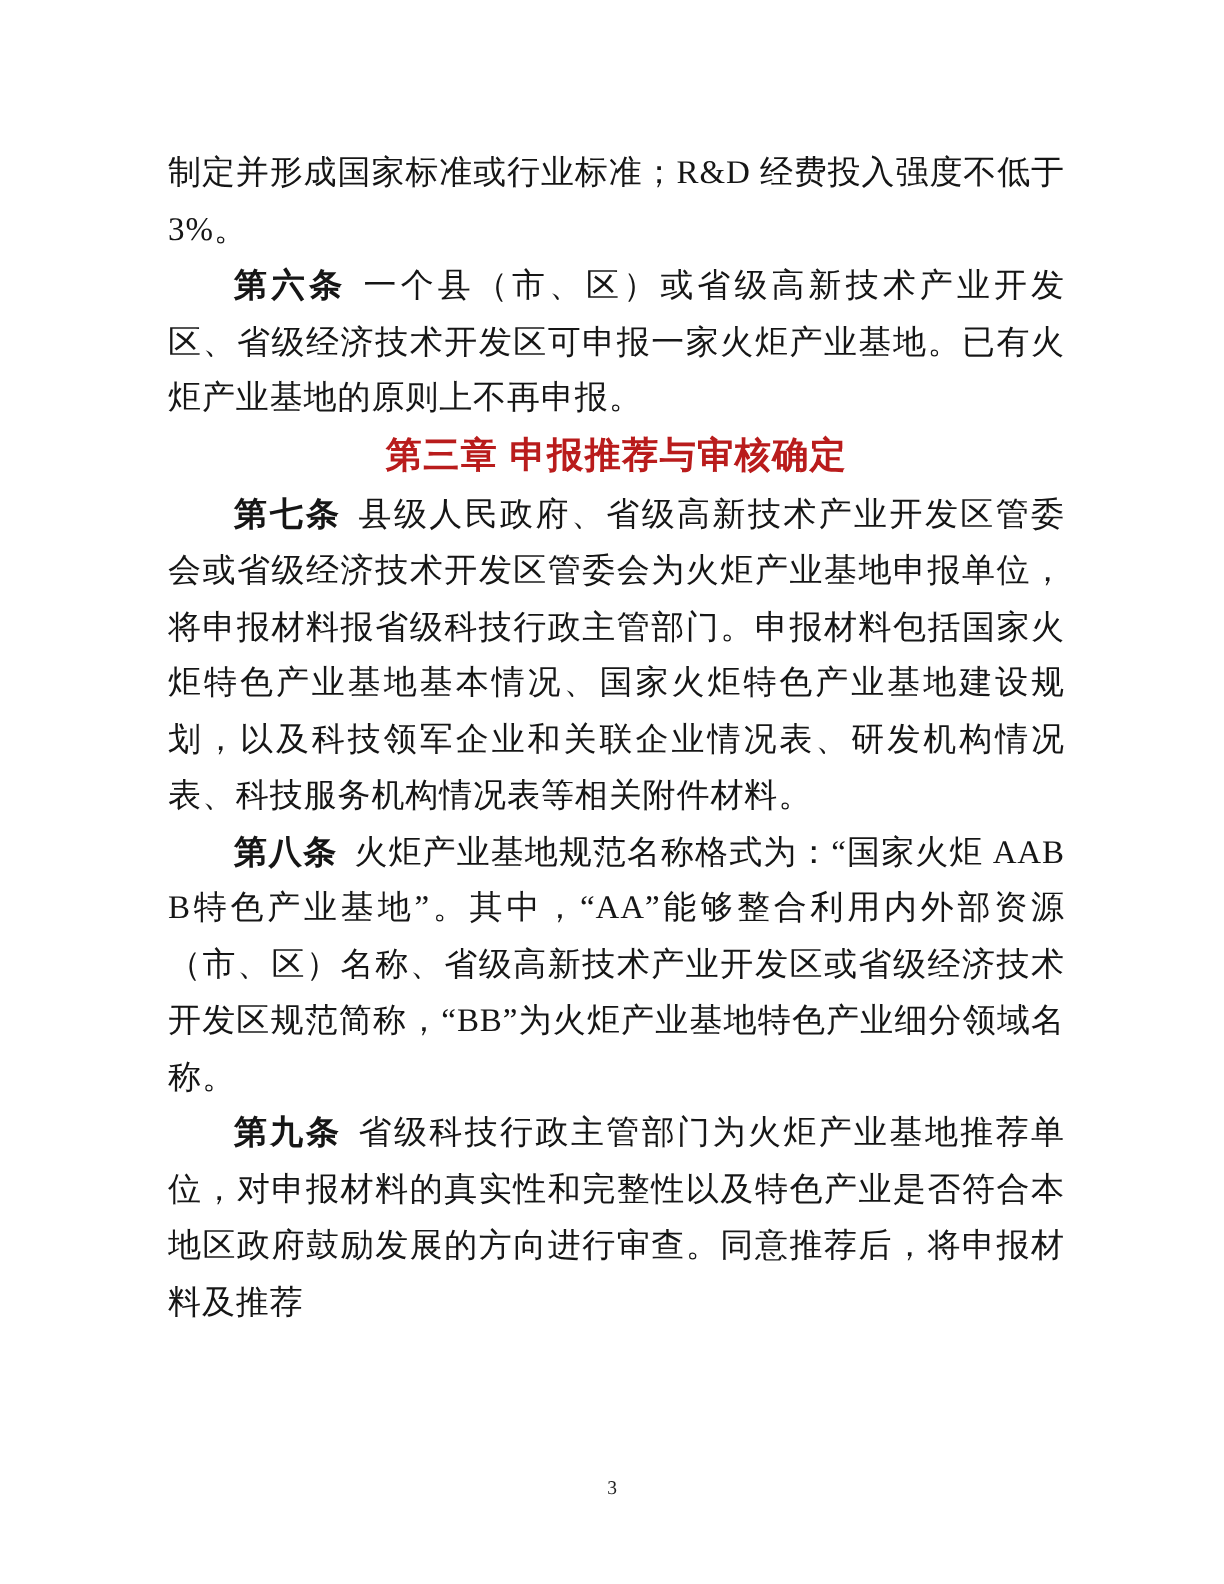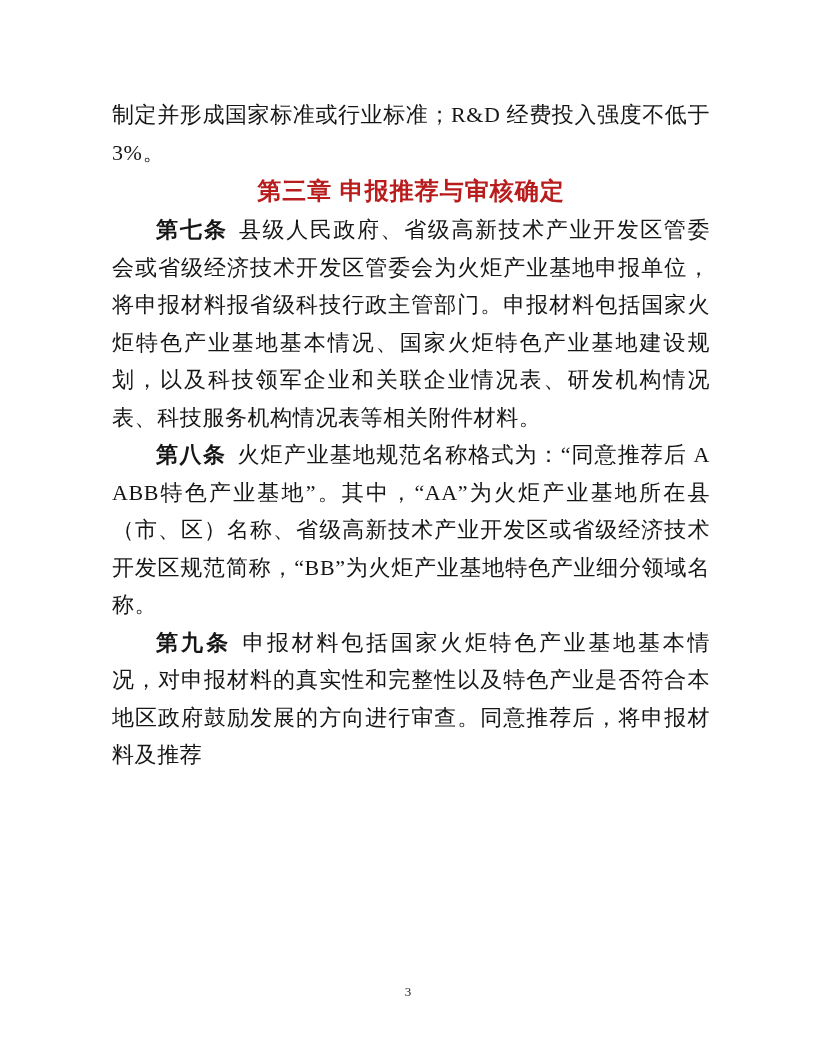--- a/index.html
+++ b/index.html
@@ -65,19 +65,20 @@
     color: #222222;
     font-family: "Liberation Serif", "DejaVu Serif", serif;
   }
 </style>
 </head>
 <body>
 
 <div class="page">
   <div class="content" id="doc-body">
       <p class="para no-indent">制定并形成国家标准或行业标准；R&amp;D 经费投入强度不低于3%。</p>
+      <p class="para"><b class="article-no">第六条</b><span>一个县（市、区）或省级高新技术产业开发区、省级经济技术开发区可申报一家火炬产业基地。已有火炬产业基地的原则上不再申报。</span></p>
       <h2 class="chapter-heading">第三章 申报推荐与审核确定</h2>
       <p class="para"><b class="article-no">第七条</b><span>县级人民政府、省级高新技术产业开发区管委会或省级经济技术开发区管委会为火炬产业基地申报单位，将申报材料报省级科技行政主管部门。申报材料包括国家火炬特色产业基地基本情况、国家火炬特色产业基地建设规划，以及科技领军企业和关联企业情况表、研发机构情况表、科技服务机构情况表等相关附件材料。</span></p>
-      <p class="para"><b class="article-no">第八条</b><span>火炬产业基地规范名称格式为：“同意推荐后 AABB特色产业基地”。其中，“AA”为火炬产业基地所在县（市、区）名称、省级高新技术产业开发区或省级经济技术开发区规范简称，“BB”为火炬产业基地特色产业细分领域名称。</span></p>
-      <p class="para"><b class="article-no">第九条</b><span>申报材料包括国家火炬特色产业基地基本情况，对申报材料的真实性和完整性以及特色产业是否符合本地区政府鼓励发展的方向进行审查。同意推荐后，将申报材料及推荐</span></p>
+      <p class="para"><b class="article-no">第八条</b><span>火炬产业基地规范名称格式为：“国家火炬 AABB特色产业基地”。其中，“AA”能够整合利用内外部资源（市、区）名称、省级高新技术产业开发区或省级经济技术开发区规范简称，“BB”为火炬产业基地特色产业细分领域名称。</span></p>
+      <p class="para"><b class="article-no">第九条</b><span>省级科技行政主管部门为火炬产业基地推荐单位，对申报材料的真实性和完整性以及特色产业是否符合本地区政府鼓励发展的方向进行审查。同意推荐后，将申报材料及推荐</span></p>
     </div>
   <div class="footer">3</div>
 </div>
 
 </body></html>

